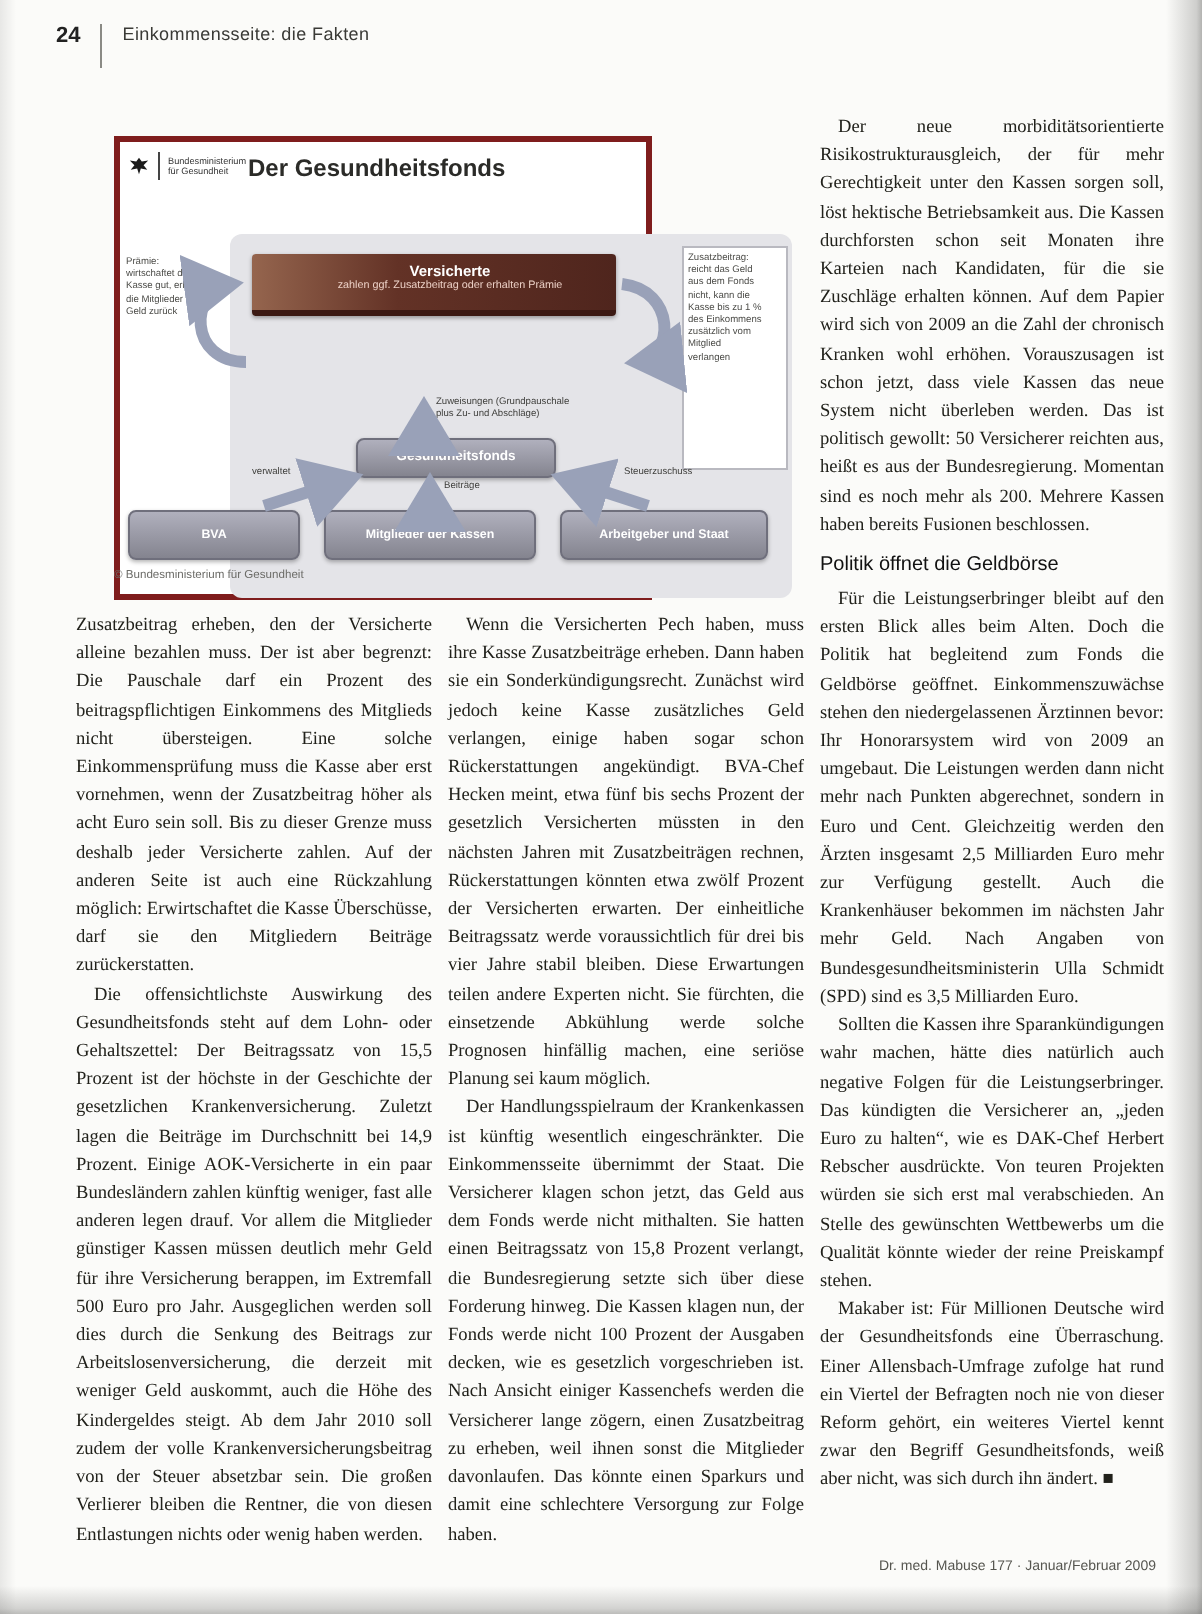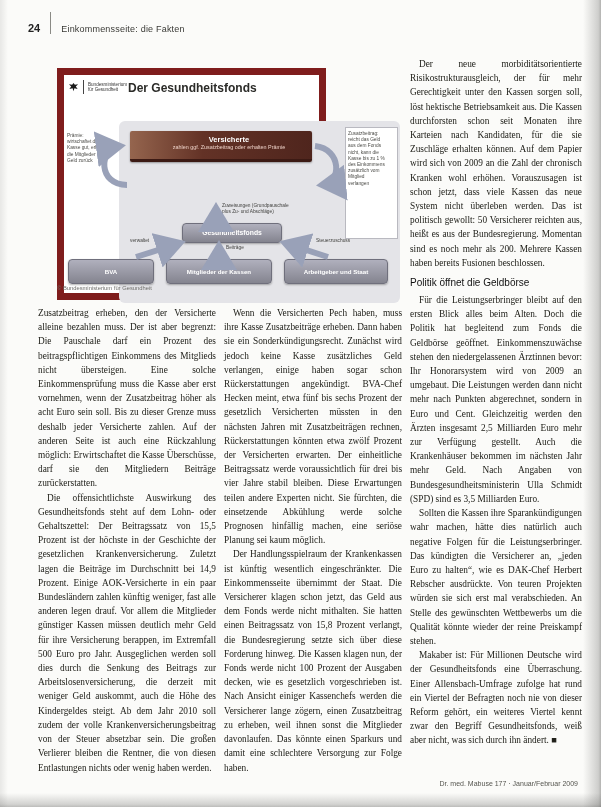--- a/index.html
+++ b/index.html
@@ -11,29 +11,29 @@
   }
   
   .edge-right{position:absolute;top:0;right:0;width:18px;height:100%;
     background:linear-gradient(90deg,rgba(0,0,0,0) 0%,rgba(90,90,88,.28) 85%,rgba(60,60,58,.38) 100%);}
   .edge-bottom{position:absolute;left:0;bottom:0;width:100%;height:14px;
     background:linear-gradient(180deg,rgba(0,0,0,0) 0%,rgba(90,90,88,.25) 80%,rgba(70,70,68,.35) 100%);}
   .edge-left{position:absolute;top:0;left:0;width:8px;height:100%;
     background:linear-gradient(90deg,rgba(0,0,0,.08),rgba(0,0,0,0));}
 
   
-  .pagehead{position:absolute;top:12px;left:28px;display:flex;align-items:flex-end;gap:10px;
+  .pagehead{position:absolute;top:12px;left:28px;display:flex;align-items:flex-start;gap:10px;
     font-family:"Liberation Sans",sans-serif;}
   .pagenum{font-size:11px;font-weight:bold;color:#222;}
   .headrule{width:1px;height:22px;background:#8a8a85;}
   .section{font-size:9px;color:#3a3a36;letter-spacing:.2px;}
 
   
   .diagram{position:absolute;left:57px;top:68px;width:269px;height:232px;background:#ffffff;
-    border:7px solid #7f1d1d;box-sizing:border-box;}
+    border:3px solid #7f1d1d;box-sizing:border-box;}
   .bmglogo{position:absolute;left:4px;top:5px;display:flex;align-items:center;gap:4px;}
   .eagle{width:11px;height:11px;}
   .logorule{width:1px;height:14px;background:#444;}
   .logotext{font-family:"Liberation Sans",sans-serif;font-size:4.6px;line-height:5.4px;color:#333;white-space:pre-line;}
   .dtitle{position:absolute;left:64px;top:6px;font-family:"Liberation Sans",sans-serif;
     font-weight:bold;font-size:12px;color:#2b2b28;}
   .graypanel{position:absolute;left:55px;top:46px;width:281px;height:182px;background:#e4e4e8;
     border-radius:6px;}
   .redbar{position:absolute;left:66px;width:182px;height:31px;border-radius:2px;
     color:#fff;text-align:center;box-sizing:border-box;padding-top:5px;

